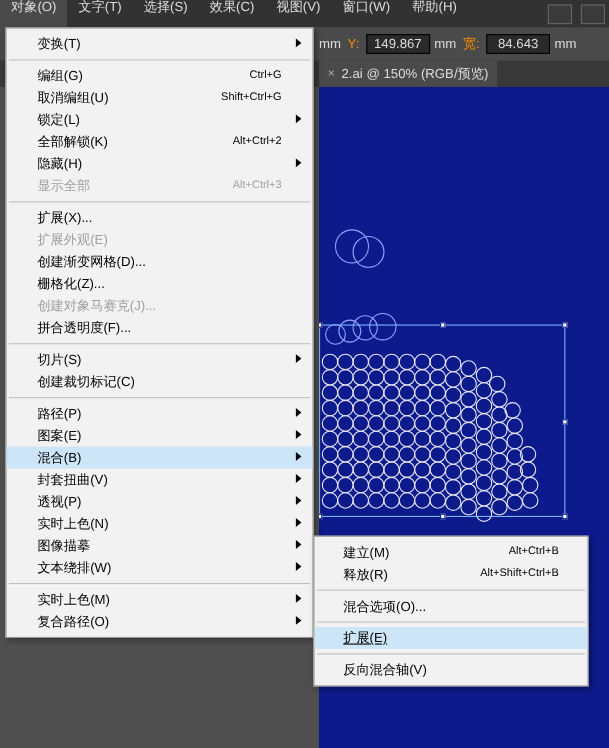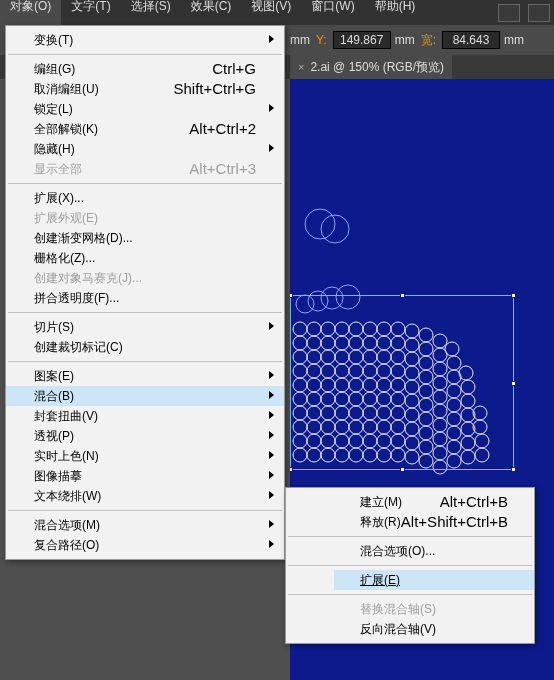--- a/index.html
+++ b/index.html
@@ -23,25 +23,25 @@
 .sel .h.tm { left:50%; top:-3px; margin-left:-2px; }
 .sel .h.bm { left:50%; bottom:-3px; margin-left:-2px; }
 .sel .h.mr { right:-3px; top:50%; margin-top:-2px; }
 .dropdown { position:absolute; top:25px; left:5px; width:280px; background:#f2f2f2; border:1px solid #999; box-shadow:2px 2px 6px rgba(0,0,0,.4); padding:4px 0; }
 .dropdown .item { padding:2px 28px 2px 28px; height:20px; line-height:16px; color:#000; display:flex; justify-content:space-between; align-items:center; white-space:nowrap; position:relative; }
 .dropdown .item.hl { background:#cde6f7; }
 .dropdown .item.dis { color:#a0a0a0; }
 .dropdown .item .arrow { position:absolute; right:10px; top:5px; width:0; height:0; border-top:4px solid transparent; border-bottom:4px solid transparent; border-left:5px solid #000; }
 .dropdown .sep { height:1px; background:#c0c0c0; margin:4px 2px; }
 .submenu { position:absolute; top:487px; left:285px; width:250px; background:#f2f2f2; border:1px solid #999; box-shadow:2px 2px 6px rgba(0,0,0,.4); padding:4px 0; }
-.submenu .item { padding:2px 26px; height:20px; line-height:16px; color:#000; display:flex; justify-content:space-between; white-space:nowrap;margin-left:48px; }
+.submenu .item { padding:2px 26px; height:20px; line-height:16px; color:#000; display:flex; justify-content:space-between; white-space:nowrap; }
 .submenu .item.hl { background:#cde6f7;text-decoration:underline; }
 .submenu .item.dis { color:#a0a0a0; }
 .submenu .sep { height:1px; background:#c0c0c0; margin:4px 2px; }
-.sc { color:#000; font-size:15px; }
+.sc { color:#000; font-size:10px; }
 .dis .sc { color:#a0a0a0; }
 svg.circ { position:absolute; top:0; left:0; }
 </style>
 </head>
 <body>
 
 <div class="menubar">
   <div class="m active">对象(O)</div>
   <div class="m">文字(T)</div>
   <div class="m">选择(S)</div>
@@ -278,20 +278,24 @@
     <div class="sep"></div>
     <div class="item">
       <span>切片(S)</span>
       <span class="arrow"></span>
     </div>
     <div class="item">
       <span>创建裁切标记(C)</span>
     </div>
     <div class="sep"></div>
     <div class="item">
+      <span>路径(P)</span>
+      <span class="arrow"></span>
+    </div>
+    <div class="item">
       <span>图案(E)</span>
       <span class="arrow"></span>
     </div>
     <div class="item hl">
       <span>混合(B)</span>
       <span class="arrow"></span>
     </div>
     <div class="item">
       <span>封套扭曲(V)</span>
       <span class="arrow"></span>
@@ -307,21 +311,21 @@
     <div class="item">
       <span>图像描摹</span>
       <span class="arrow"></span>
     </div>
     <div class="item">
       <span>文本绕排(W)</span>
       <span class="arrow"></span>
     </div>
     <div class="sep"></div>
     <div class="item">
-      <span>混合选项(M)</span>
+      <span>实时上色(M)</span>
       <span class="arrow"></span>
     </div>
     <div class="item">
       <span>复合路径(O)</span>
       <span class="arrow"></span>
     </div>
   </div>
 <div class="submenu" id="sm">
     <div class="item">
       <span>建立(M)</span>
@@ -333,19 +337,16 @@
     </div>
     <div class="sep"></div>
     <div class="item">
       <span>混合选项(O)...</span>
     </div>
     <div class="sep"></div>
     <div class="item hl">
       <span>扩展(E)</span>
     </div>
     <div class="sep"></div>
-    <div class="item dis">
-      <span>替换混合轴(S)</span>
-    </div>
     <div class="item">
       <span>反向混合轴(V)</span>
     </div>
   </div>
 
 </body></html>

